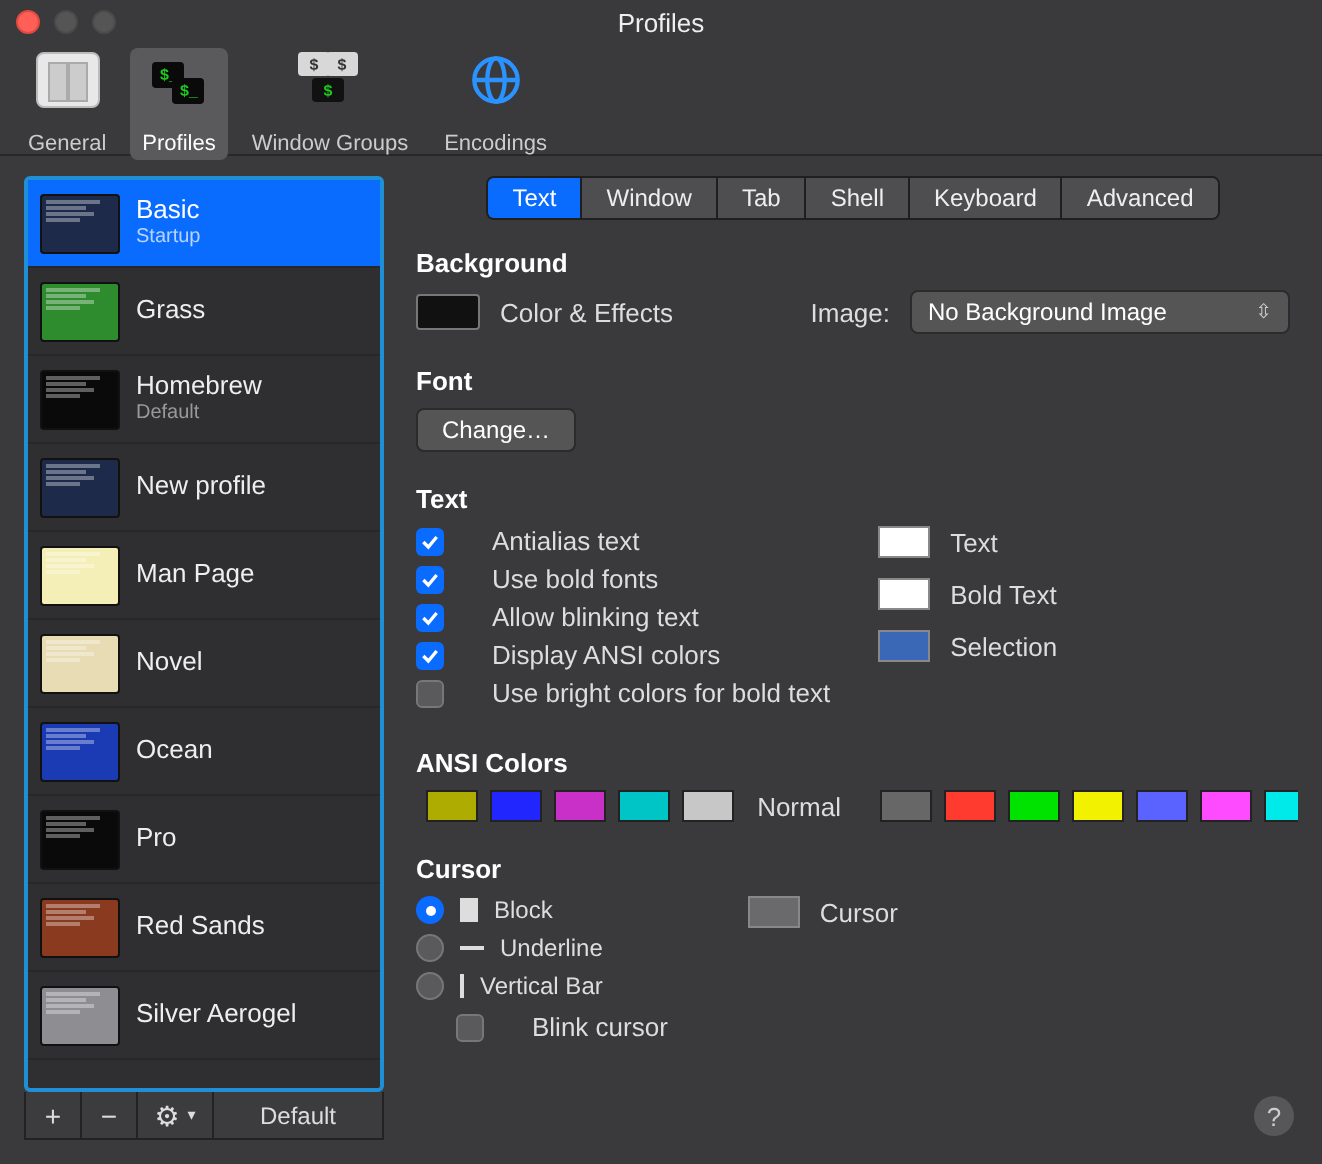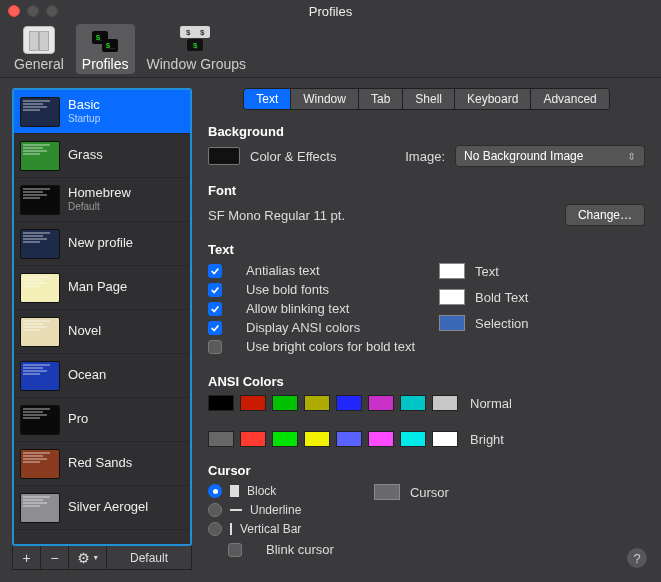--- a/index.html
+++ b/index.html
@@ -12,21 +12,21 @@
   .dot { width: 12px; height: 12px; border-radius: 50%; }
   .dot.red { background: #ff5f57; border: 1px solid #e14a41; }
   .dot.gray { background: #555; border: 1px solid #4a4a4a; }
   .title { position: absolute; left: 0; right: 0; text-align: center; font-size: 13px; color: #eee; pointer-events:none;}
 
   
   .toolbar { height: 56px; display: flex; align-items: flex-start; padding: 2px 8px 0 8px; gap: 6px; border-bottom: 1px solid #272727; }
   .tbitem { display: flex; flex-direction: column; align-items: center; padding: 2px 6px; border-radius: 4px; }
   .tbitem.sel { background: #5a5a5c; }
   .tbicon { width: 32px; height: 28px; border-radius: 4px; display:flex; align-items:center; justify-content:center; }
-  .tblabel { font-size: 14px; color: #ccc; margin-top: 2px; }
+  .tblabel { font-size: 11px; color: #ccc; margin-top: 12px; }
   .tbitem.sel .tblabel { color:#fff; }
   .generalIcon { background:#e8e8e8; border:1px solid #bbb; position:relative; }
   .generalIcon::before, .generalIcon::after { content:""; position:absolute; width:8px; height:18px; background:#ccc; top:4px; border:1px solid #aaa; }
   .generalIcon::before { left:5px; } .generalIcon::after { right:5px; }
   .profilesIcon, .wgIcon { position:relative; }
   .mini { position:absolute; background:#0a0a0a; border-radius:2px; display:flex; align-items:center; justify-content:center; font-size:8px; font-weight:bold; }
   .profilesIcon .mini.a { width:16px; height:13px; left:3px; top:5px; color:#1ec91e; }
   .profilesIcon .mini.b { width:16px; height:13px; left:13px; top:13px; color:#1ec91e; }
   .wgIcon .mini.a { width:16px; height:12px; left:0px; top:0px; background:#d8d8d8; color:#333; }
   .wgIcon .mini.b { width:16px; height:12px; left:14px; top:0px; background:#d8d8d8; color:#333; }
@@ -73,21 +73,21 @@
   .chk .box { width:14px; height:14px; border-radius:3px; display:flex; align-items:center; justify-content:center; }
   .chk .box.checked { background:#0a6bff; }
   .chk .box.checked svg { width:10px; height:10px; }
   .chk .box.unchecked { background:#5a5a5c; border:1px solid #777; }
 
   .textopts { display:flex; gap:24px; align-items:flex-start; }
   .swatchcol { display:flex; flex-direction:column; gap:10px; }
   .swatchrow { display:flex; align-items:center; gap:10px; font-size:13px; }
   .swatch { width:26px; height:16px; border:1px solid #888; }
 
-  .ansi { display:flex; flex-direction:column; gap:20px; }
+  .ansi { display:flex; gap:20px;justify-content:center; }
   .ansirow { display:flex; align-items:center; gap:6px; }
   .ansirow .lbl { margin-left:6px; font-size:13px; }
   .csw { width:26px; height:16px; border:1px solid #222; }
 
   .radio { display:flex; align-items:center; gap:8px; margin-bottom:5px; font-size:12px; }
   .rdot { width:14px; height:14px; border-radius:50%; background:#5a5a5c; border:1px solid #777; display:flex; align-items:center; justify-content:center; }
   .rdot.on { background:#0a6bff; border:none; }
   .rdot.on::after { content:""; width:5px; height:5px; border-radius:50%; background:#fff; }
   .cshape { display:inline-block; }
   .cshape.block { width:9px; height:12px; background:#ddd; }
@@ -125,20 +125,30 @@
     <div class="tblabel">Profiles</div>
   </div>
   <div class="tbitem">
     <div class="tbicon wgIcon">
       <div class="mini a">$</div>
         <div class="mini b">$</div>
         <div class="mini c">$</div>
     </div>
     <div class="tblabel">Window Groups</div>
   </div>
+  <div class="tbitem">
+    <div class="tbicon globeIcon">
+      <svg viewBox="0 0 24 24">
+          <circle cx="12" cy="12" r="10" fill="none" stroke="#2a93ff" stroke-width="2"></circle>
+          <ellipse cx="12" cy="12" rx="4" ry="10" fill="none" stroke="#2a93ff" stroke-width="2"></ellipse>
+          <line x1="2" y1="12" x2="22" y2="12" stroke="#2a93ff" stroke-width="2"></line>
+        </svg>
+    </div>
+    <div class="tblabel">Encodings</div>
+  </div>
 </div>
 
 <div class="main">
 
   <div class="sidebar-wrap">
     <div class="profilelist" id="profilelist">
         <div class="prow sel">
           <div class="thumb" style="background: rgb(29, 42, 74);">
             <div style="position:absolute;left:2px;top:2px;right:2px;bottom:2px;display:flex;flex-direction:column;gap:1px;">
               <div style="height:2px;background:rgba(255,255,255,0.35);width:80%"></div>
@@ -307,21 +317,20 @@
             <span>No Background Image</span>
             <span class="chev">⇳</span>
           </div>
         </div>
       </div>
     </div>
 
     <div class="section">
       <div class="section-h">Font</div>
       <div class="row" style="justify-content:space-between;">
-        <span>SF Mono Regular 11 pt.</span>
         <span class="btn">Change…</span>
       </div>
     </div>
 
     <div class="section">
       <div class="section-h">Text</div>
       <div class="textopts">
         <div id="textopts">
             <div class="chk">
               <span class="box checked">

